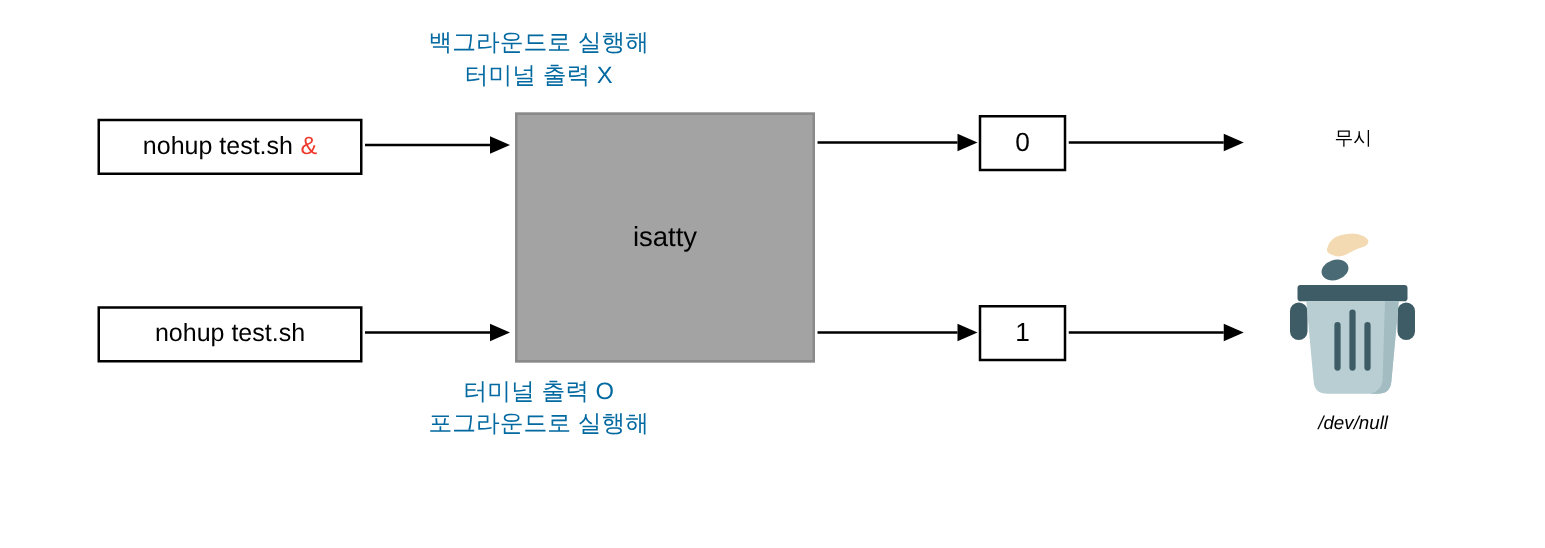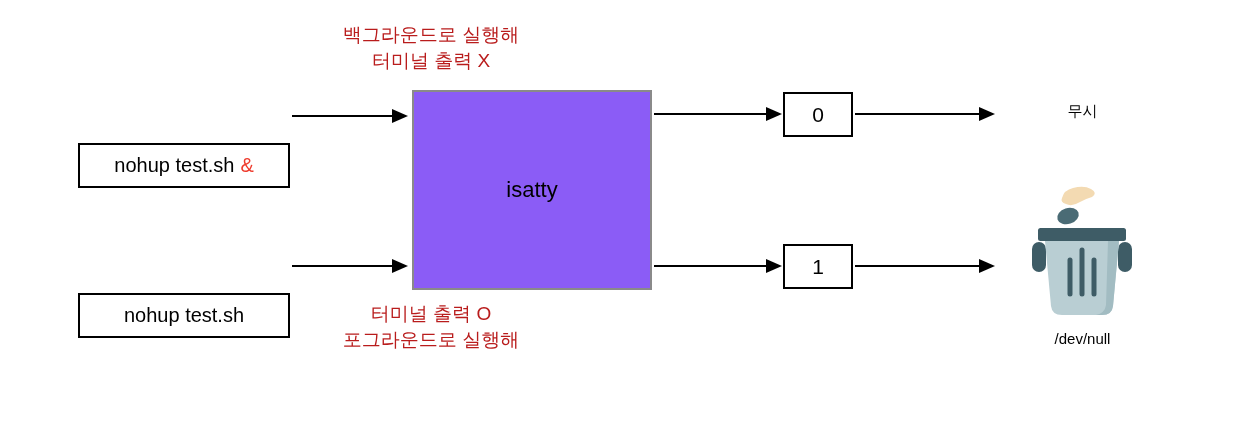--- a/index.html
+++ b/index.html
@@ -9,38 +9,37 @@
     background:#ffffff;
     font-family:"Liberation Sans","DejaVu Sans",sans-serif;
     color:#000;
     overflow:hidden;
   }
   .note{
     position:absolute;
     text-align:center;
     font-size:19px;
     line-height:1.35;
-    color:#b91c1c;
+    color:#0369a1;
   }
   .cmd-box{
     position:absolute;
     box-sizing:border-box;
     border:2px solid #000;
     background:#fff;
     display:flex;align-items:center;justify-content:center;
     font-size:20px;
     white-space:nowrap;
-    margin-top:48px;
   }
   .accent{color:#ee3b2d;}
   .isatty-box{
     position:absolute;
     left:412px;top:90px;width:240px;height:200px;
     box-sizing:border-box;
-    background:#8b5cf6;
+    background:#a3a3a3;
     border:2px solid #8a8a8a;
     display:flex;flex-direction:column;align-items:center;justify-content:center;
     font-size:22px;line-height:1.45;
     text-align:center;
   }
   .result-box{
     position:absolute;
     width:70px;height:45px;
     box-sizing:border-box;
     border:2px solid #000;
@@ -131,17 +130,17 @@
 
     <path d="M17 57 L91 57 L85 122 Q84 131 74 131 L34 131 Q24 131 23 122 Z" fill="#b9ced3"></path>
 
     <path d="M80 57 L91 57 L85 122 Q84 131 74 131 L68 131 Q77 129 78 121 Z" fill="#a2bcc2"></path>
 
     <line x1="42" y1="76" x2="42" y2="110" stroke="#3e5c66" stroke-width="5" stroke-linecap="round"></line>
     <line x1="54" y1="66" x2="54" y2="110" stroke="#3e5c66" stroke-width="5" stroke-linecap="round"></line>
     <line x1="66" y1="76" x2="66" y2="110" stroke="#3e5c66" stroke-width="5" stroke-linecap="round"></line>
   </svg>
 
-  <div class="label" style="left:1010px;top:329px;width:145px;">
+  <div class="label" style="left:1010px;top:329px;width:145px;font-style:italic;">
     <div>/dev/null</div>
   </div>
 
 </div>
 
 </body></html>

